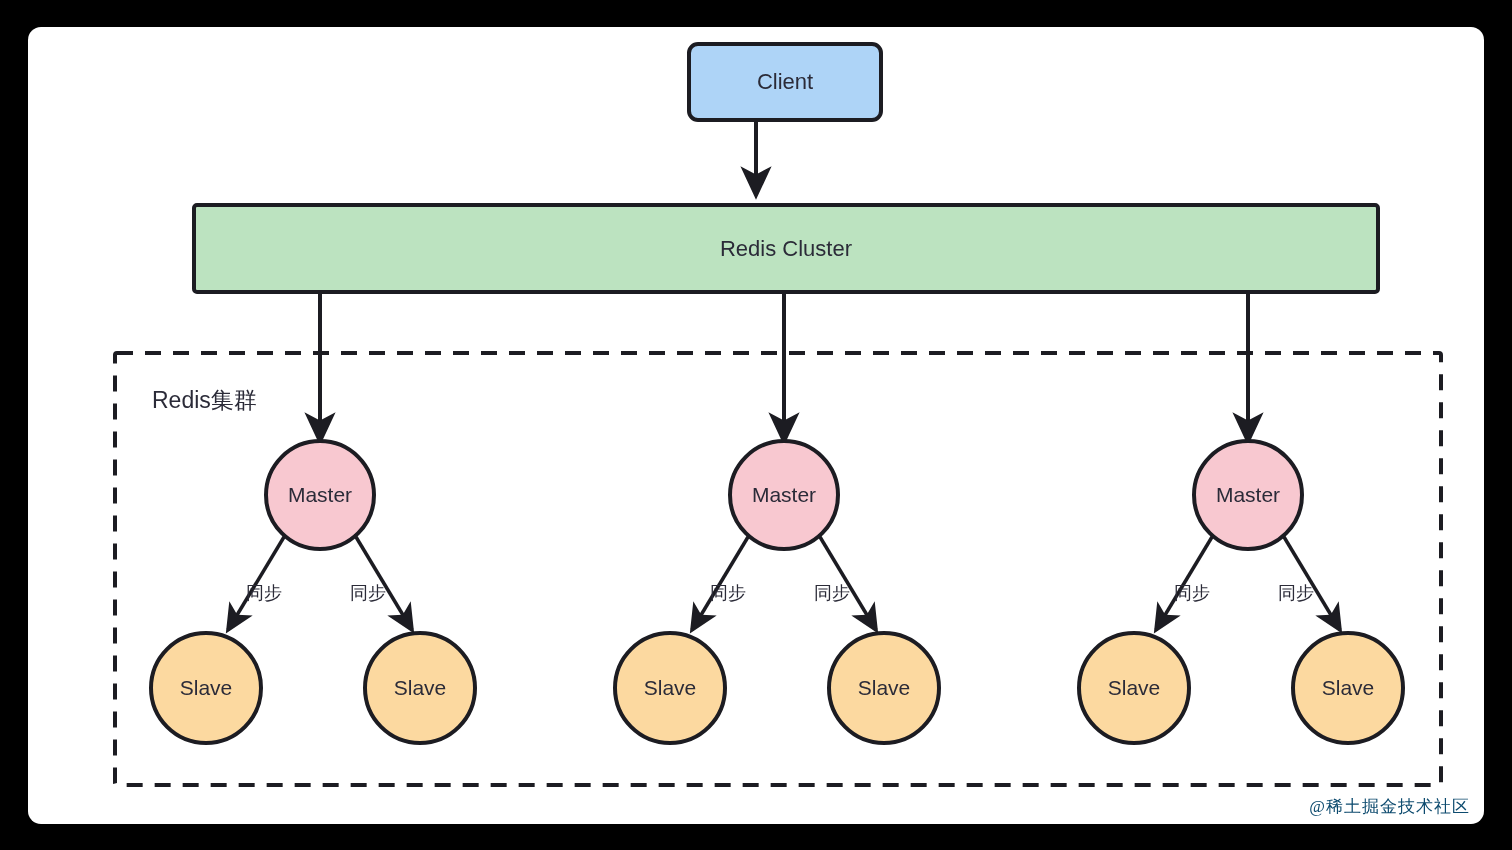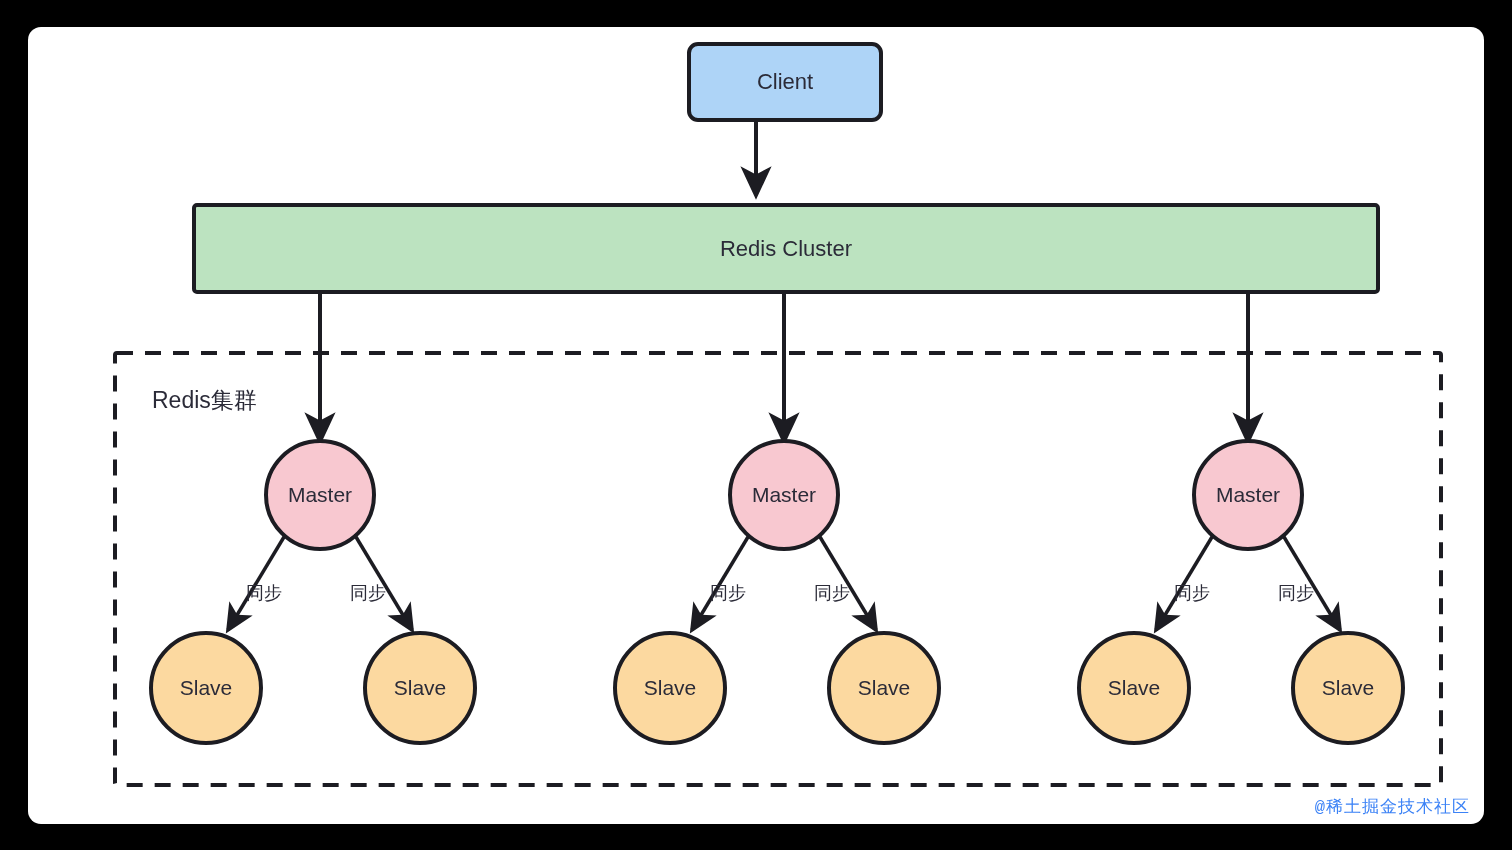--- a/index.html
+++ b/index.html
@@ -63,23 +63,23 @@
   .dashed-box {
     fill: none;
     stroke: #1c1c22;
     stroke-width: 4;
     stroke-dasharray: 16 12;
   }
   #watermark {
     position: absolute;
     right: 14px;
     bottom: 6px;
-    font-family: Liberation Mono, monospace;
+    font-family: Liberation Serif, serif;
     font-size: 17px;
-    color: #3b82f6;
+    color: #0c4a6e;
     letter-spacing: 1px;
     white-space: nowrap;
     user-select: none;
   }
 </style>
 </head>
 <body>
 
 <div id="screenshot">
   <div id="canvas">

